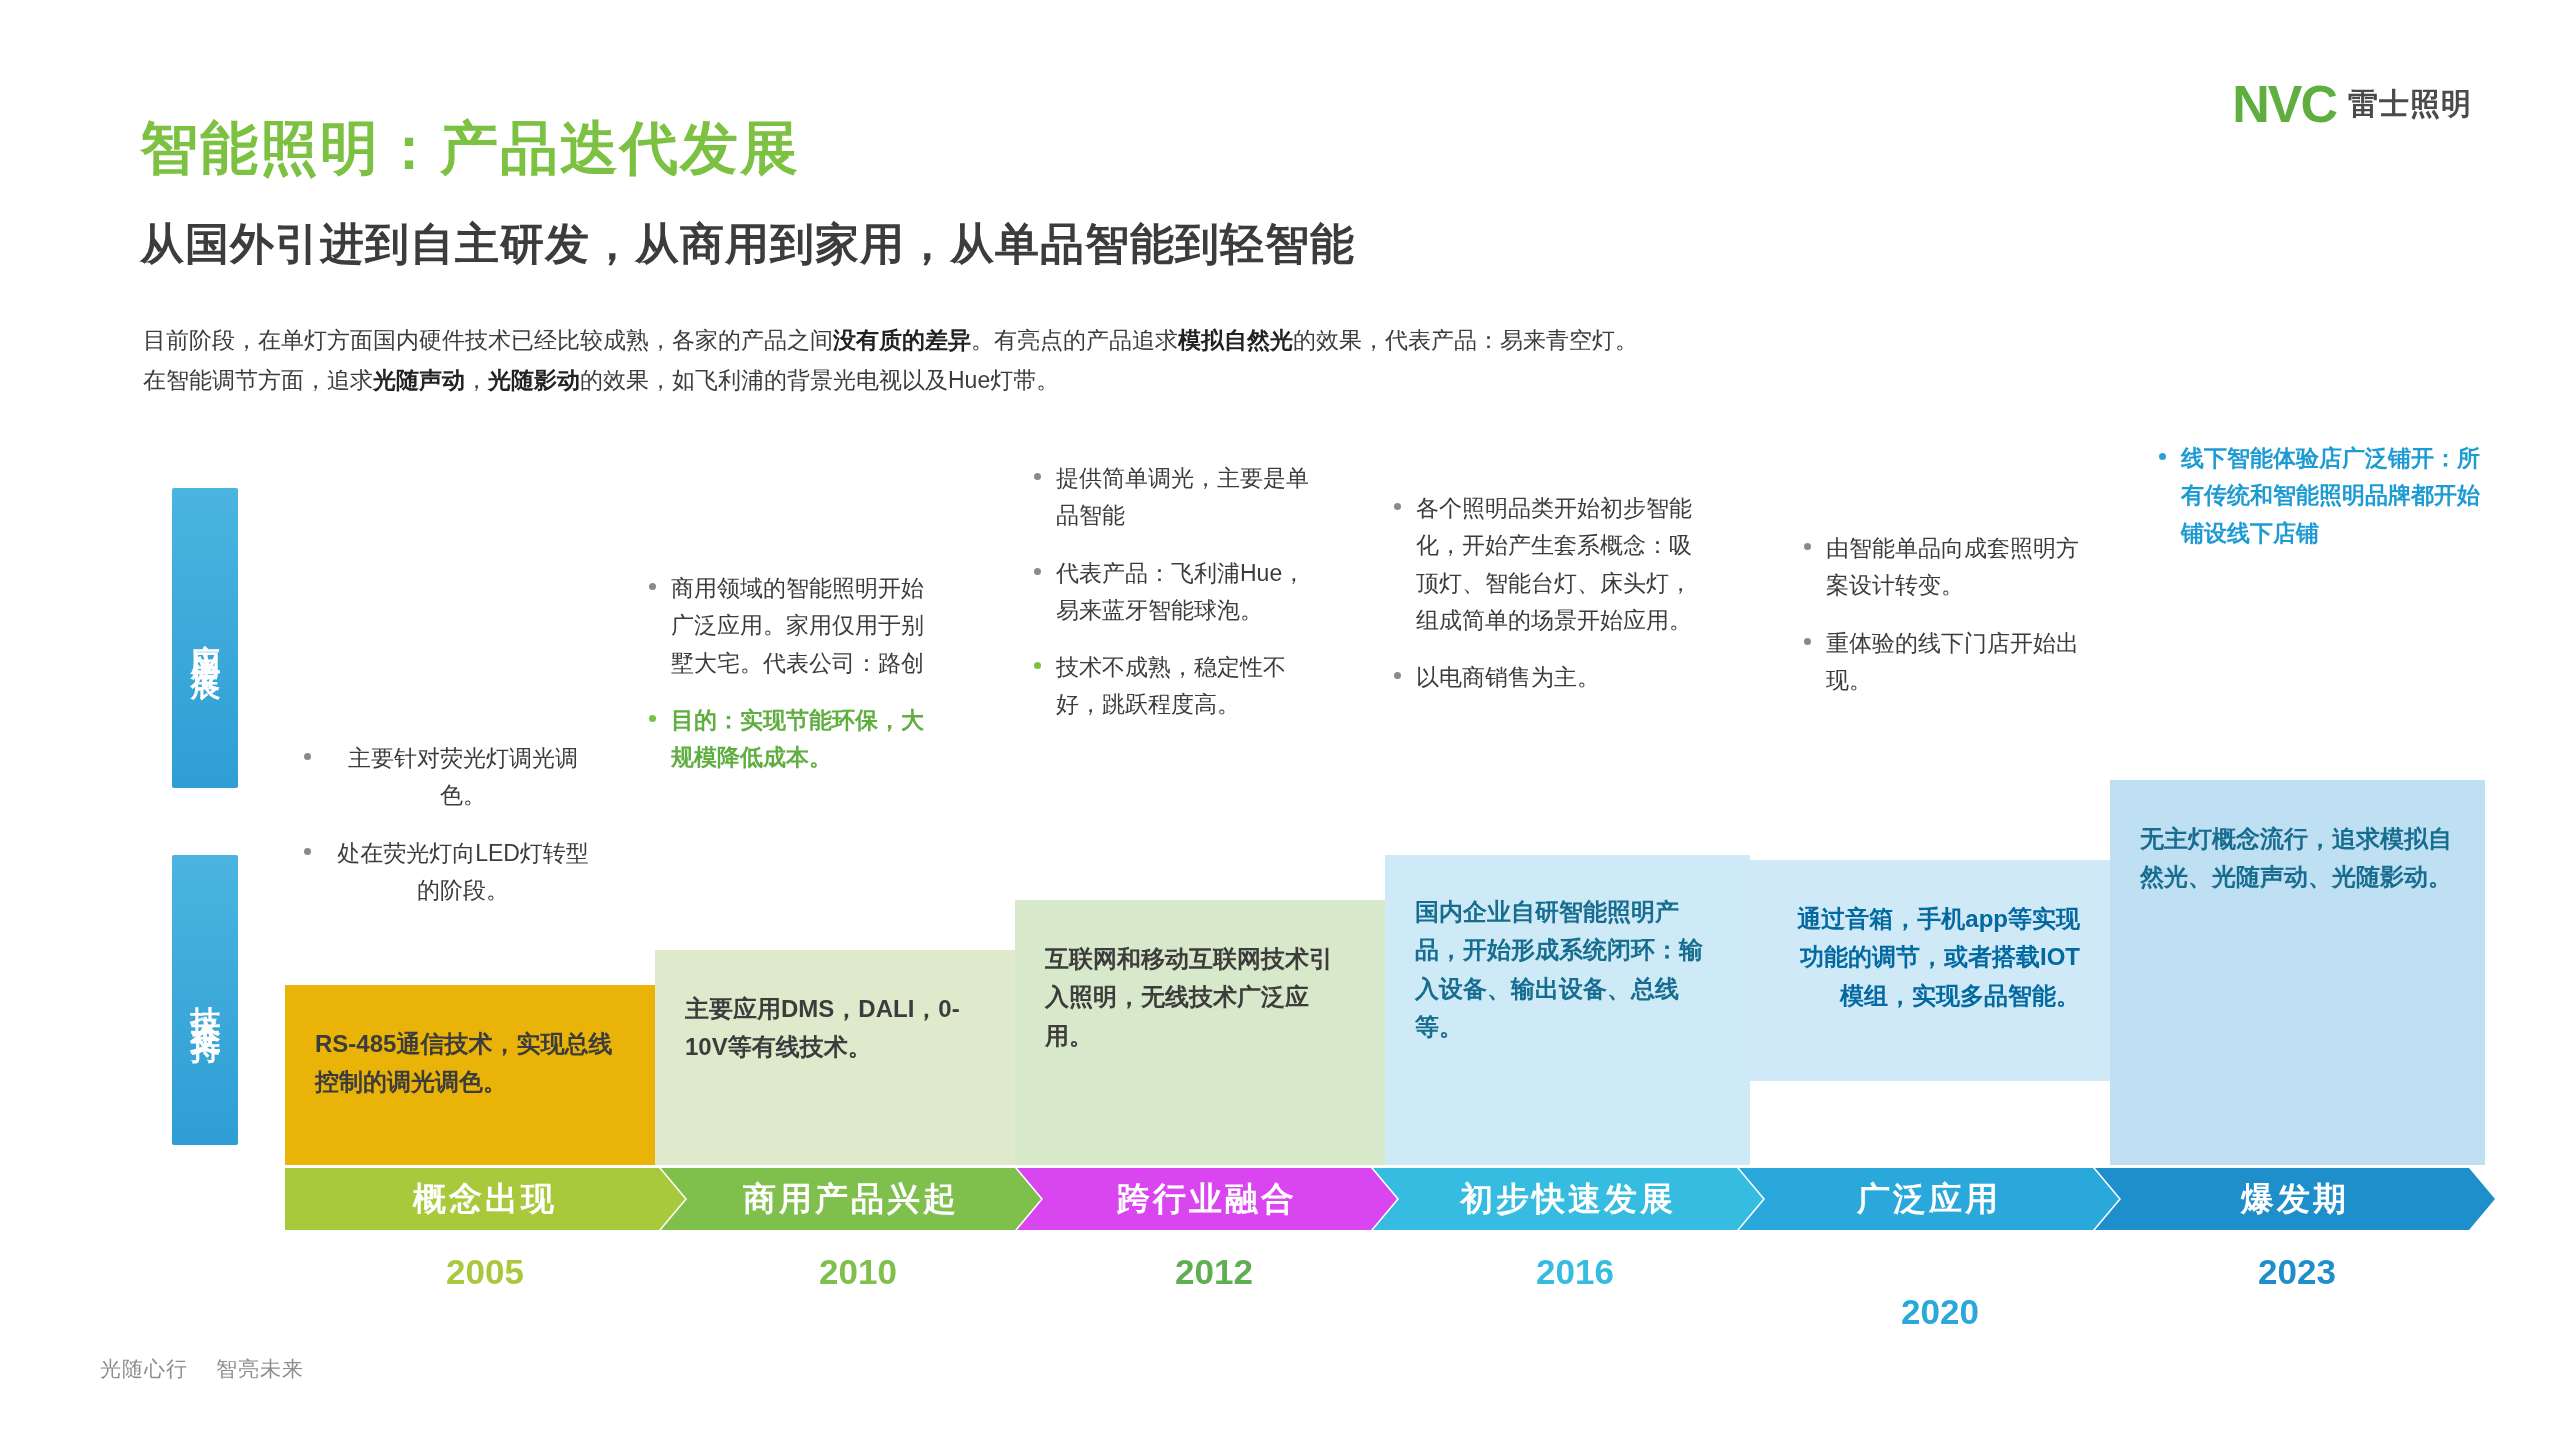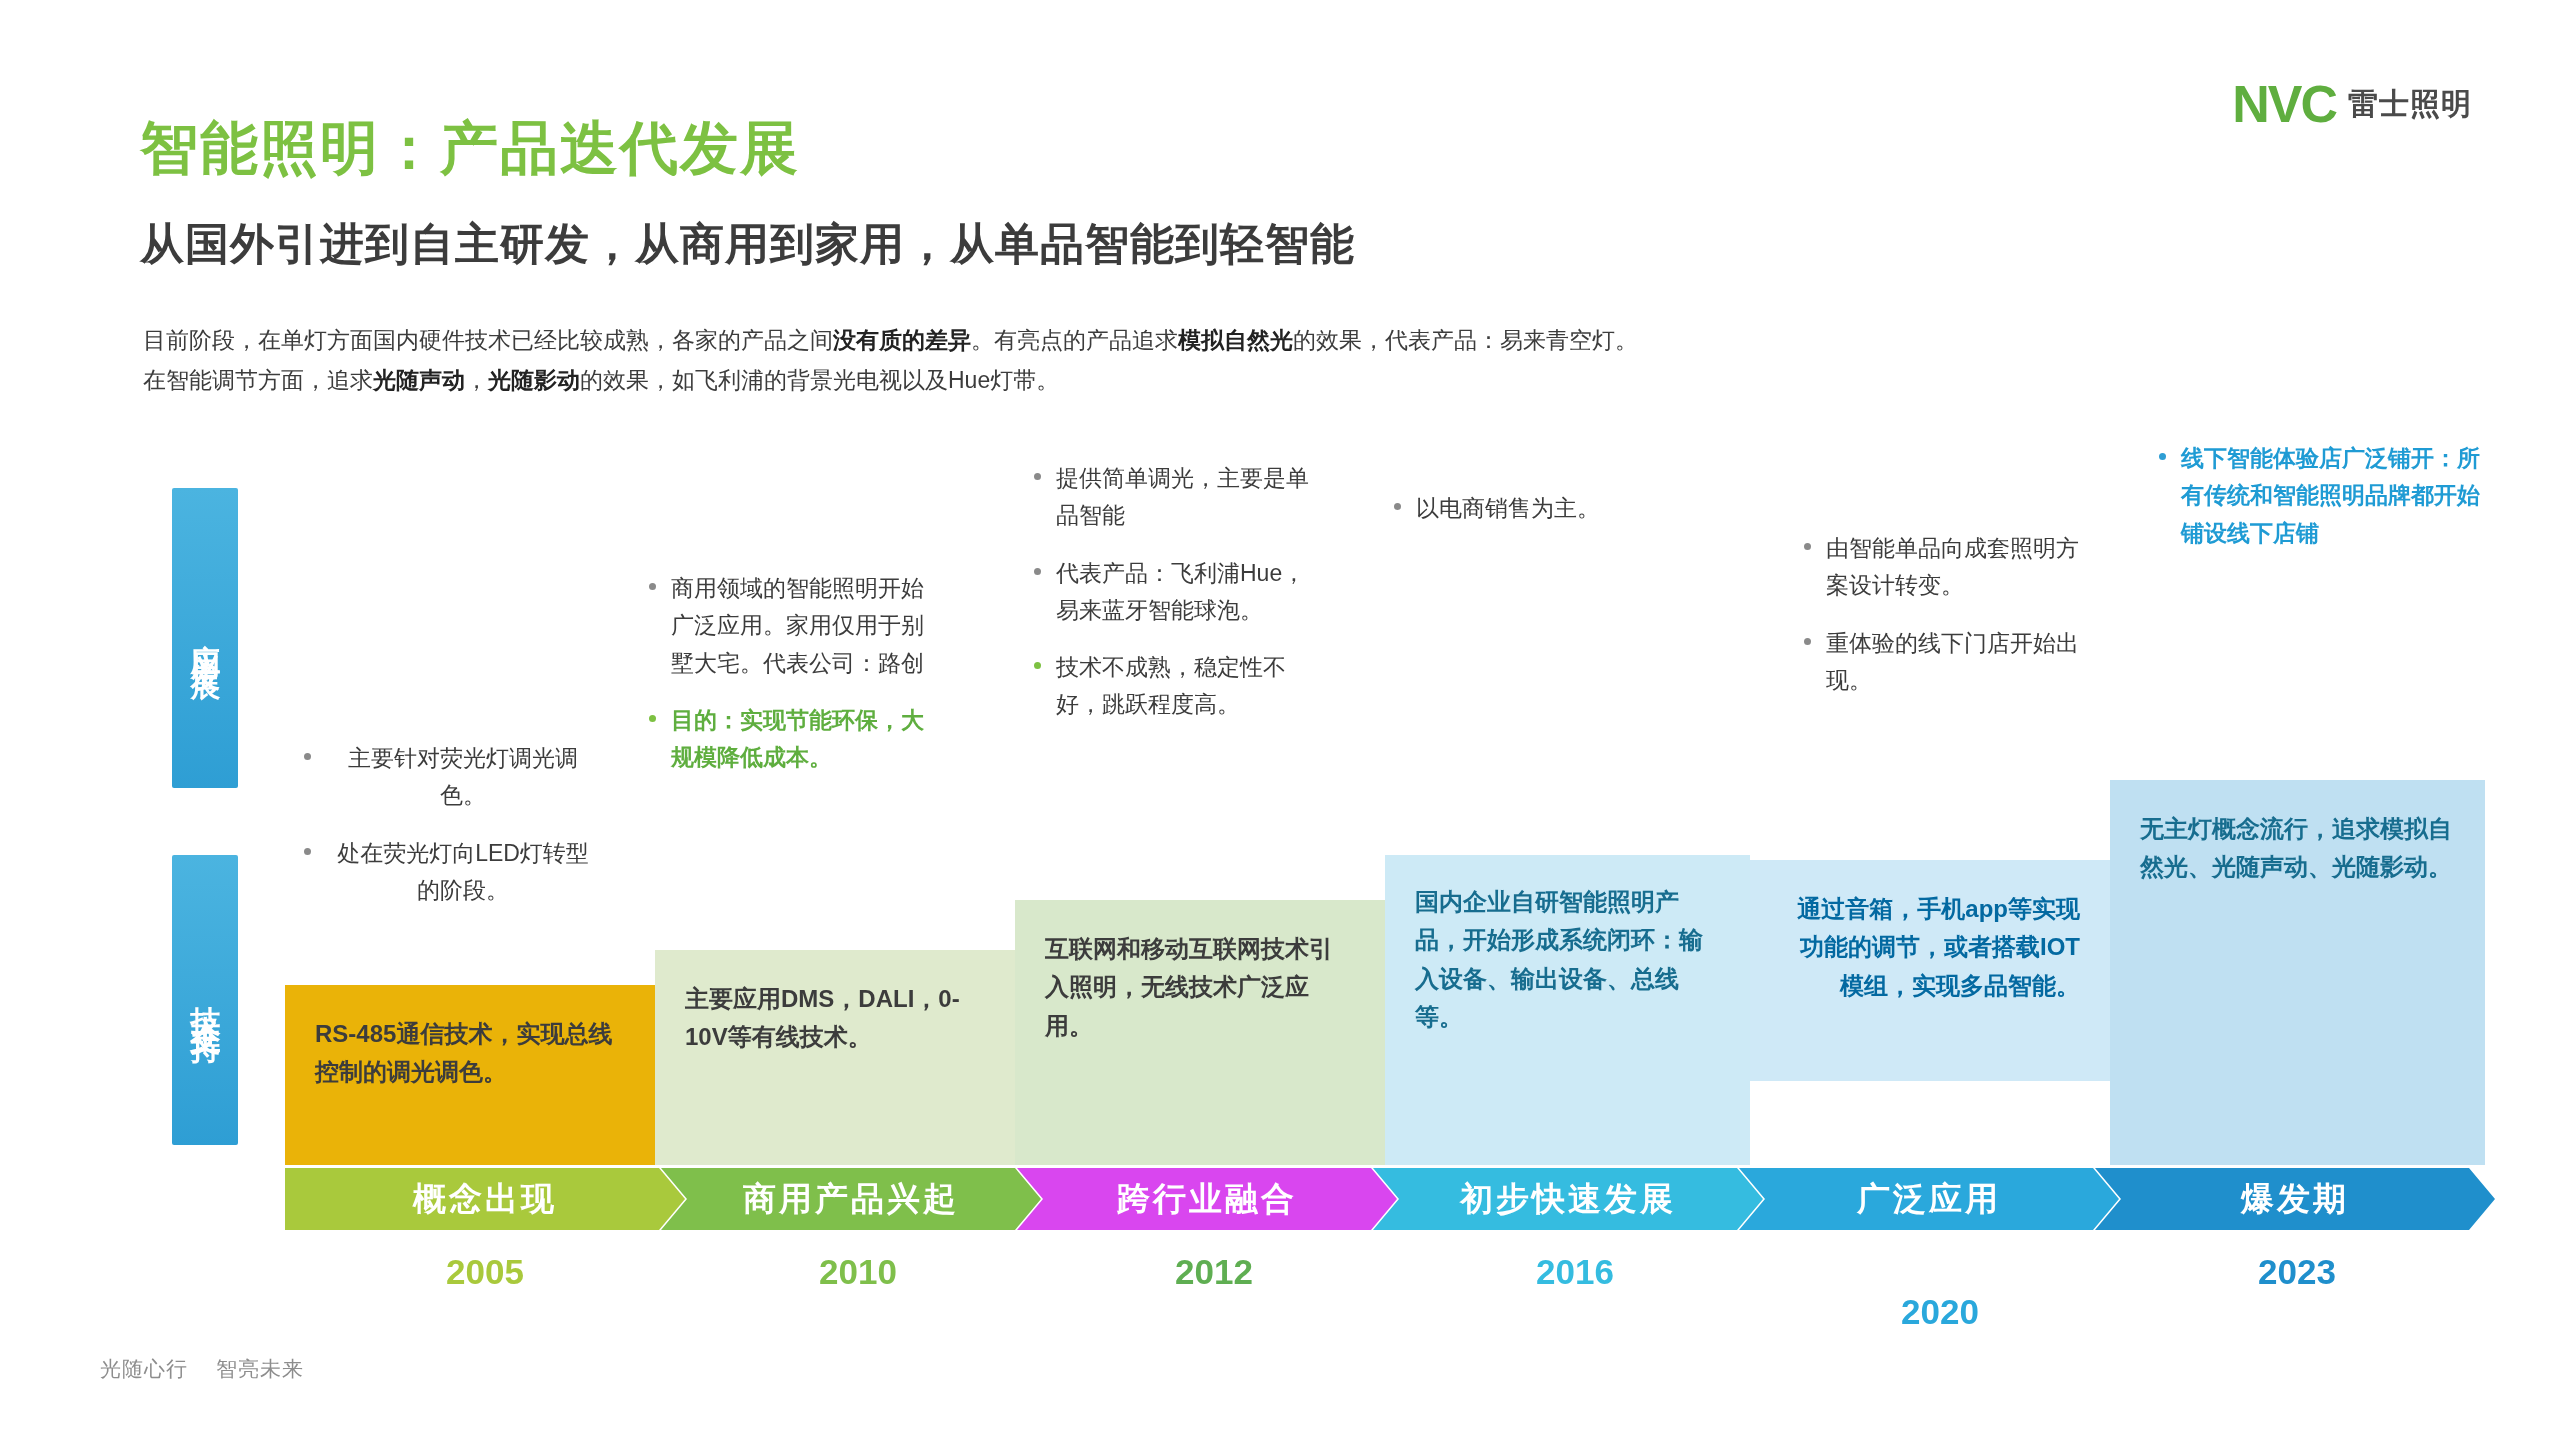--- a/index.html
+++ b/index.html
@@ -121,21 +121,21 @@
   #col2-bullets { left: 645px; top: 570px;  width: 300px; }
   #col3-bullets { left: 1030px; top: 460px; width: 290px; }
   #col4-bullets { left: 1390px; top: 490px; width: 320px; }
   #col5-bullets { left: 1800px; top: 530px; width: 290px; }
   #col6-bullets { left: 2155px; top: 440px; width: 330px; }
 
   
   .stepbox {
     position: absolute;
     box-sizing: border-box;
-    padding: 30px 30px;
+    padding: 40px 30px;
     font-size: 24px;
     font-weight: bold;
     line-height: 1.6;
     color: #3c3c3c;
   }
   #step1 { left: 285px;  top: 985px;  width: 370px; height: 180px; background: #eab308; }
   #step2 { left: 655px;  top: 950px;  width: 360px; height: 215px; background: #dfeacd; }
   #step3 { left: 1015px; top: 900px;  width: 370px; height: 265px; background: #d8e8cb; }
   #step4 { left: 1385px; top: 855px;  width: 365px; height: 310px; background: #cdeaf6; color: #176d8f; font-family: Liberation Mono, monospace; }
   #step5 { left: 1750px; top: 860px;  width: 360px; height: 221px; background: #cfe9f7; color: #0369a1; text-align: right; }
@@ -227,20 +227,21 @@
 <div class="bullets" id="col3-bullets">
   <ul>
     <li><span>提供简单调光，主要是单品智能</span></li>
     <li><span>代表产品：飞利浦Hue，易来蓝牙智能球泡。</span></li>
     <li class="green"><span>技术不成熟，稳定性不好，跳跃程度高。</span></li>
   </ul>
 </div>
 
 <div class="bullets" id="col4-bullets">
   <ul>
+    <li><span>各个照明品类开始初步智能化，开始产生套系概念：吸顶灯、智能台灯、床头灯，组成简单的场景开始应用。</span></li>
     <li><span>以电商销售为主。</span></li>
   </ul>
 </div>
 
 <div class="bullets" id="col5-bullets">
   <ul>
     <li><span>由智能单品向成套照明方案设计转变。</span></li>
     <li><span>重体验的线下门店开始出现。</span></li>
   </ul>
 </div>

